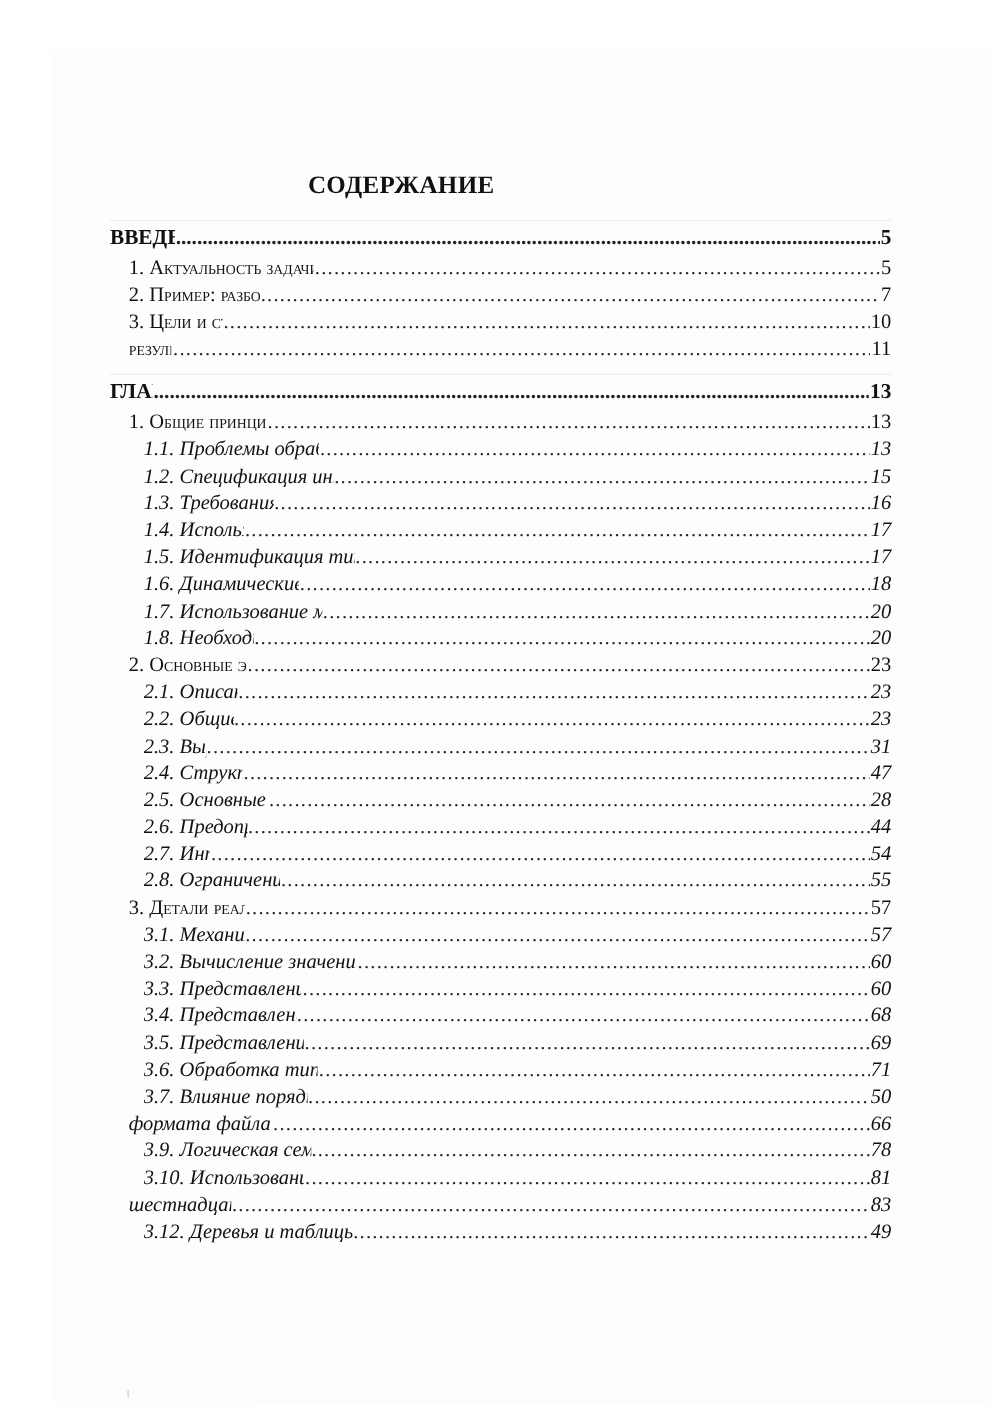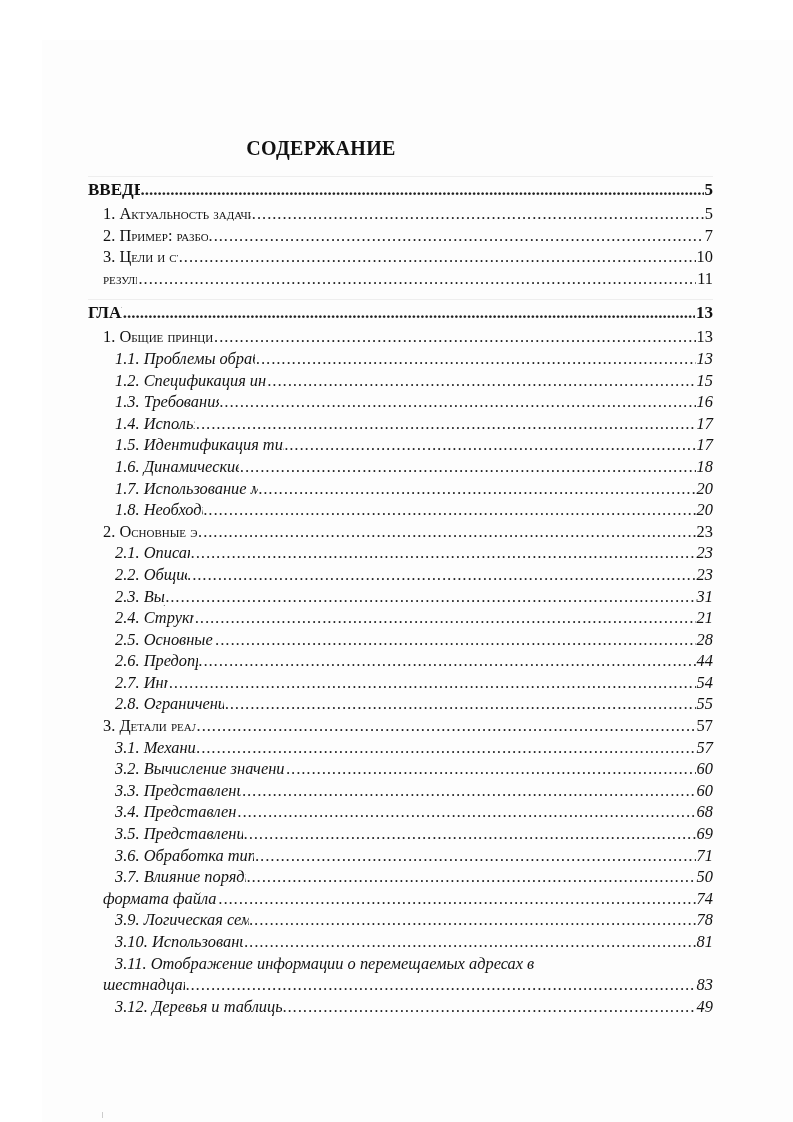--- a/index.html
+++ b/index.html
@@ -150,21 +150,21 @@
       <span class="pg">23</span>
     </div>
   <div class="row l2">
       <span class="t">2.3. Выражения. </span>
       <span class="dots"></span>
       <span class="pg">31</span>
     </div>
   <div class="row l2">
       <span class="t">2.4. Структура программы. </span>
       <span class="dots"></span>
-      <span class="pg">21</span>
+      <span class="pg">47</span>
     </div>
   <div class="row l2">
       <span class="t">2.5. Основные конструкторы типов. </span>
       <span class="dots"></span>
       <span class="pg">28</span>
     </div>
   <div class="row l2">
       <span class="t">2.6. Предопределённые типы.</span>
       <span class="dots"></span>
       <span class="pg">44</span>
@@ -217,35 +217,34 @@
     </div>
   <div class="row l2">
       <span class="t">3.7. Влияние порядка байтов на определения типов.</span>
       <span class="dots"></span>
       <span class="pg">50</span>
     </div>
   <div>
     <div class="row cont l2">
       <span class="t">формата файла в программах просмотра.</span>
       <span class="dots"></span>
-      <span class="pg">74</span>
+      <span class="pg">66</span>
     </div>
   </div>
   <div class="row l2">
       <span class="t">3.9. Логическая семантика спецификаций форматов.</span>
       <span class="dots"></span>
       <span class="pg">78</span>
     </div>
   <div class="row l2">
       <span class="t">3.10. Использование размеченных потоков вывода. </span>
       <span class="dots"></span>
       <span class="pg">81</span>
     </div>
   <div>
-    <div class="wrap1 l2">3.11. Отображение информации о перемещаемых адресах в</div>
     <div class="row cont l2">
       <span class="t">шестнадцатеричном дампе. </span>
       <span class="dots"></span>
       <span class="pg">83</span>
     </div>
   </div>
   <div class="row l2">
       <span class="t">3.12. Деревья и таблицы решений для индексации перечислений термов. </span>
       <span class="dots"></span>
       <span class="pg">49</span>

